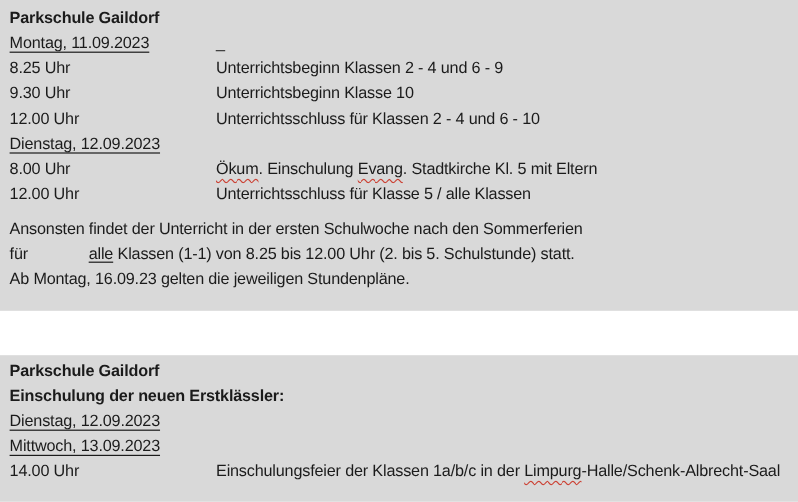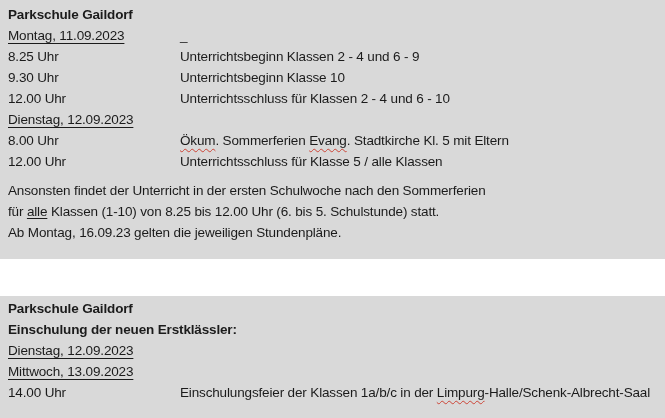--- a/index.html
+++ b/index.html
@@ -38,20 +38,21 @@
     text-decoration-style: wavy;
     text-decoration-color: var(--squiggle, #cc4437);
     text-decoration-thickness: 1px;
     text-underline-offset: 3px;
     margin-top: 28px;
   }
   .u {
     text-decoration: underline;
     text-decoration-thickness: 1px;
     text-underline-offset: 2px;
+    margin-left: 47px;
   }
   .tabmark { position: absolute; left: 172px; top: 0; }
 </style>
 </head>
 <body>
 
 <div class="page">
 
   <section class="block block-1">
     <div class="line bold">Parkschule Gaildorf</div>
@@ -59,30 +60,30 @@
     <div class="line"><span class="day">Montag, 11.09.2023</span><span class="tabmark">_</span></div>
 
     <div class="line"><span class="time">8.25 Uhr</span><span class="desc">Unterrichtsbeginn Klassen 2 - 4 und 6 - 9</span></div>
 
     <div class="line"><span class="time">9.30 Uhr</span><span class="desc">Unterrichtsbeginn Klasse 10</span></div>
 
     <div class="line"><span class="time">12.00 Uhr</span><span class="desc">Unterrichtsschluss für Klassen 2 - 4 und 6 - 10</span></div>
 
     <div class="line"><span class="day">Dienstag, 12.09.2023</span></div>
 
-    <div class="line"><span class="time">8.00 Uhr</span><span class="desc"><span class="sq">Ökum</span><span>. Sommerferien </span><span class="sq">Evang</span><span>. Stadtkirche Kl. 5 mit Eltern</span></span></div>
+    <div class="line"><span class="time">8.00 Uhr</span><span class="desc"><span class="sq">Ökum</span><span>. Einschulung </span><span class="sq">Evang</span><span>. Stadtkirche Kl. 5 mit Eltern</span></span></div>
 
 
     <div class="line"><span class="time">12.00 Uhr</span><span class="desc">Unterrichtsschluss für Klasse 5 / alle Klassen</span></div>
 
     <div class="blank"></div>
 
     <div class="line"><span>Ansonsten findet der Unterricht in der ersten Schulwoche nach den Sommerferien</span></div>
 
-    <div class="line"><span>für </span><span class="u">alle</span><span> Klassen (1-10) von 8.25 bis 12.00 Uhr (6. bis 5. Schulstunde) statt.</span></div>
+    <div class="line"><span>für </span><span class="u">alle</span><span> Klassen (1-1) von 8.25 bis 12.00 Uhr (2. bis 5. Schulstunde) statt.</span></div>
 
     <div class="line"><span>Ab Montag, 16.09.23 gelten die jeweiligen Stundenpläne.</span></div>
   </section>
 
   <section class="block block-2">
     <div class="line bold">Parkschule Gaildorf</div>
     <div class="line bold">Einschulung der neuen Erstklässler:</div>
 
     <div class="line"><span class="day">Dienstag, 12.09.2023</span></div>
 

